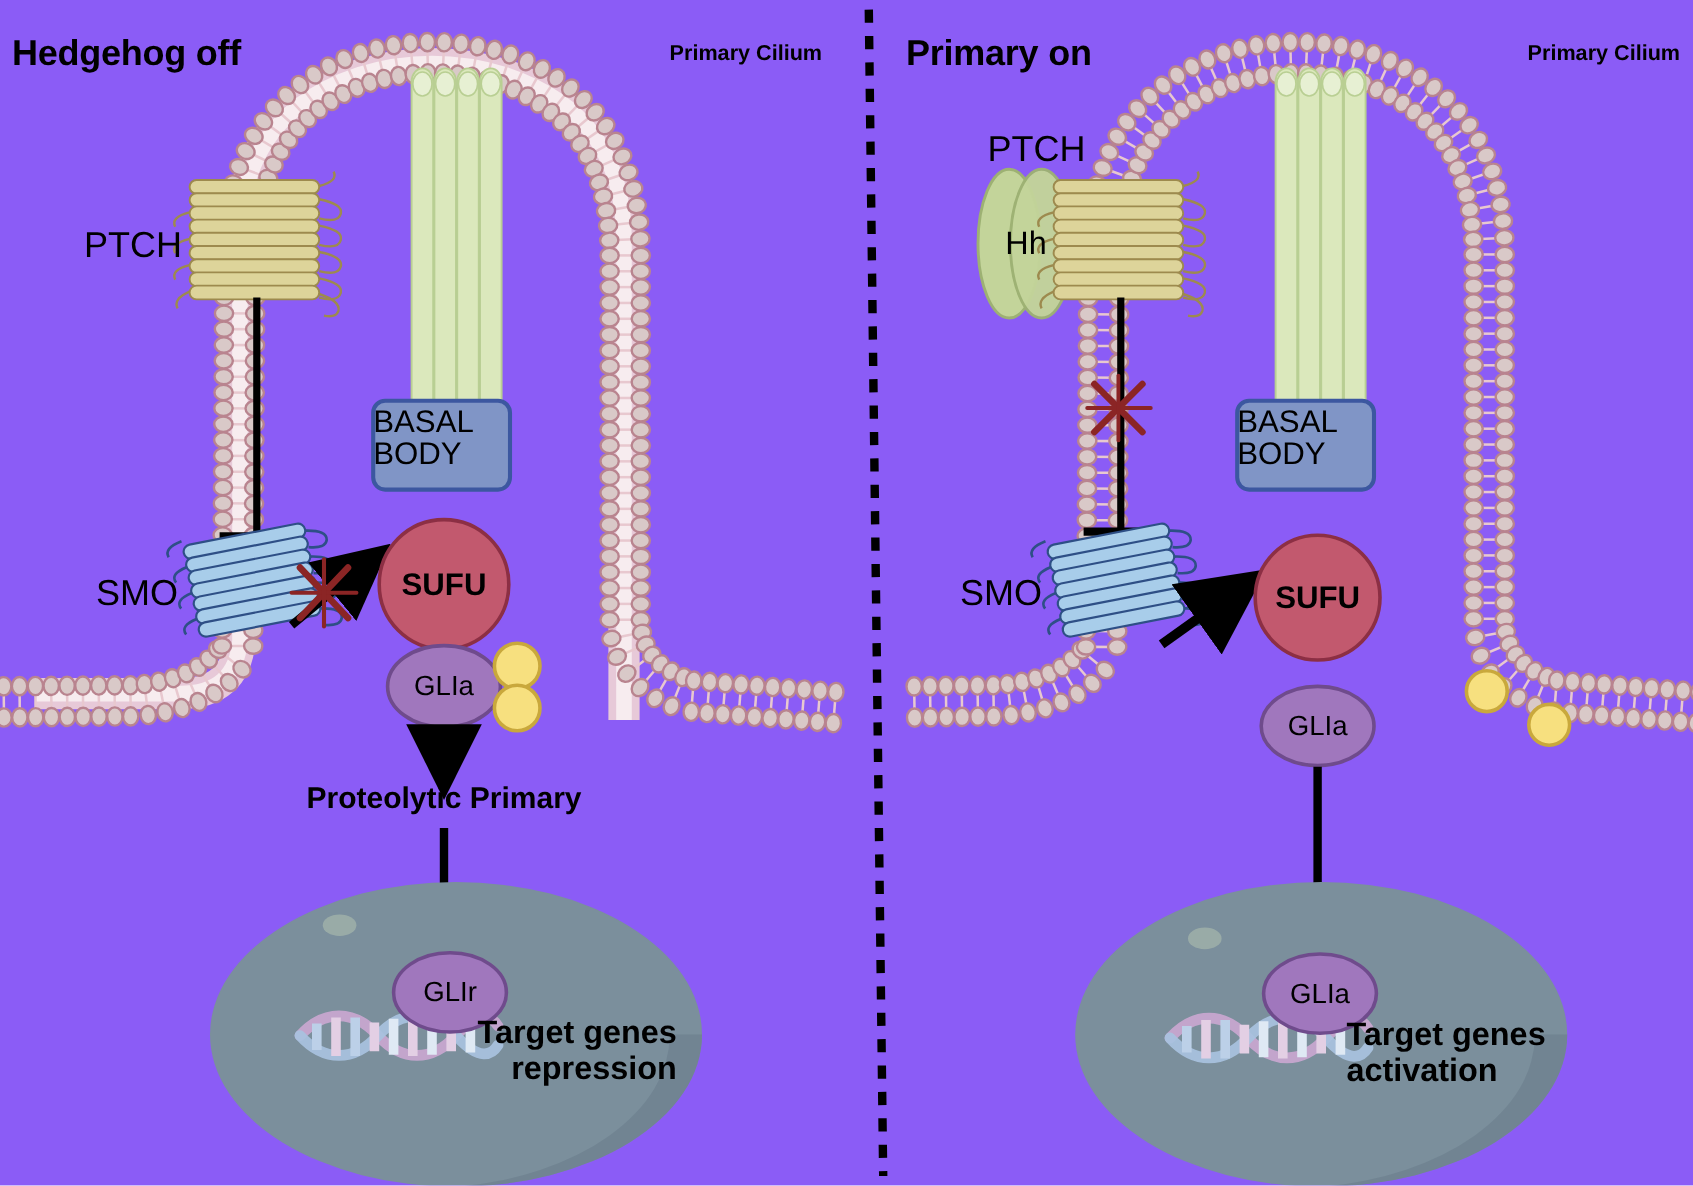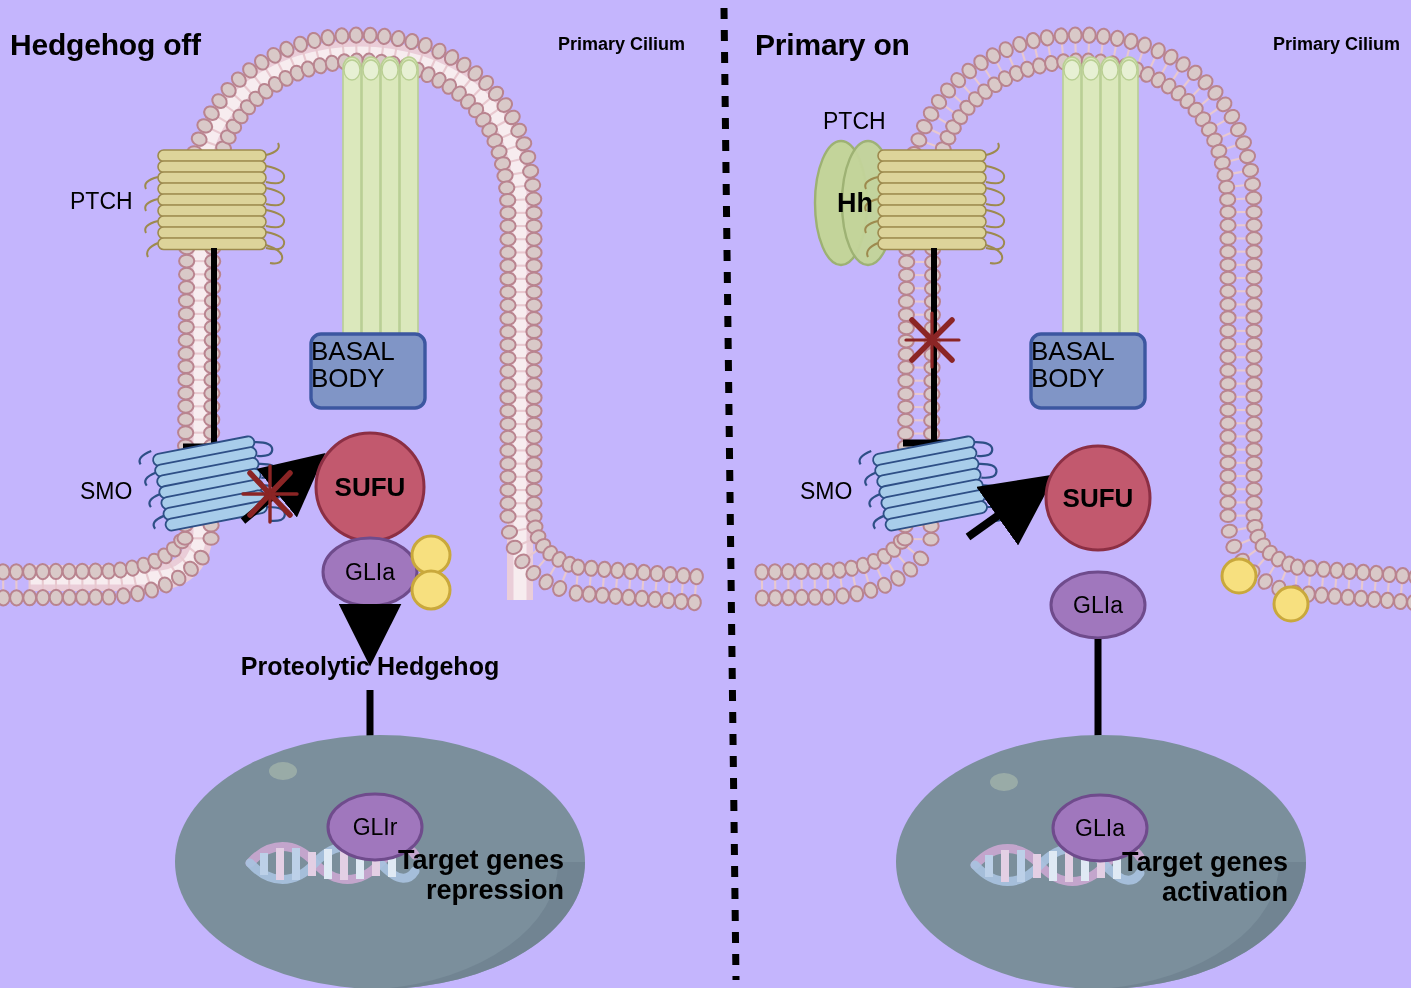--- a/index.html
+++ b/index.html
@@ -1,28 +1,28 @@
 <!DOCTYPE html>
 <html><head>
 <meta charset="utf-8">
 <style>
   html,body{margin:0;padding:0;background:#ffffff;}
   body{width:1411px;height:988px;font-family:"Liberation Sans",sans-serif;overflow:hidden;}
-  #stage{position:relative;width:1411px;height:988px;background:#c4b5fd;}
+  #stage{position:relative;width:1411px;height:988px;background:#8b5cf6;}
   svg.layer{position:absolute;left:0;top:0;width:1411px;height:988px;}
   .lbl{position:absolute;white-space:nowrap;color:#000;}
   .panel-title{font-size:30px;font-weight:bold;letter-spacing:-0.2px;}
   .cilium-lbl{font-size:18px;font-weight:bold;}
-  .prot-lbl{font-size:23px;font-weight:normal;}
+  .prot-lbl{font-size:30px;font-weight:normal;}
   .inner-lbl{font-size:26px;font-weight:bold;}
   .inner-lbl-sm{font-size:23px;font-weight:normal;}
   .bb-lbl{font-size:26px;font-weight:normal;line-height:1.05;}
   .bold-cap{font-size:25px;font-weight:bold;}
   .target-lbl{font-size:27px;font-weight:bold;line-height:1.1;}
-  .hh-lbl{font-size:27px;font-weight:bold;}
+  .hh-lbl{font-size:27px;font-weight:normal;}
 </style>
 </head>
 <body>
 
 <div id="stage">
 
 <svg class="layer" viewBox="0 0 1411 988">
   <defs>
 
     <marker id="arrowBlack" markerWidth="9" markerHeight="9" refX="5.2" refY="4.5" orient="auto">
@@ -1009,37 +1009,37 @@
 <div class="lbl panel-title" style="left:10px;top:28px;">Hedgehog off</div>
 <div class="lbl cilium-lbl" style="left:558px;top:34px;">Primary Cilium</div>
 <div class="lbl prot-lbl" style="left:70px;top:188px;">PTCH</div>
 <div class="lbl prot-lbl" style="left:80px;top:478px;">SMO</div>
 <div class="lbl bb-lbl" style="left:311px;top:338px;width:114px;">
   <div>BASAL</div>
   <div>BODY</div>
 </div>
 <div class="lbl inner-lbl" style="left:370px;top:487px;transform:translate(-50%,-50%);">SUFU</div>
 <div class="lbl inner-lbl-sm" style="left:370px;top:572px;transform:translate(-50%,-50%);">GLIa</div>
-<div class="lbl bold-cap" style="left:370px;top:666px;transform:translate(-50%,-50%);">Proteolytic Hedgehog</div>
+<div class="lbl bold-cap" style="left:370px;top:666px;transform:translate(-50%,-50%);">Proteolytic Primary</div>
 <div class="lbl inner-lbl-sm" style="left:375px;top:827px;transform:translate(-50%,-50%);">GLIr</div>
 <div class="lbl target-lbl" style="left:398px;top:846px;">
   <div>Target genes</div>
   <div style="text-align:right;">repression</div>
 </div>
 
 <div class="lbl panel-title" style="left:755px;top:28px;">Primary on</div>
 <div class="lbl cilium-lbl" style="left:1273px;top:34px;">Primary Cilium</div>
 <div class="lbl prot-lbl" style="left:823px;top:108px;">PTCH</div>
 <div class="lbl hh-lbl" style="left:855px;top:203px;transform:translate(-50%,-50%);">Hh</div>
 <div class="lbl prot-lbl" style="left:800px;top:478px;">SMO</div>
 <div class="lbl bb-lbl" style="left:1031px;top:338px;width:114px;">
   <div>BASAL</div>
   <div>BODY</div>
 </div>
 <div class="lbl inner-lbl" style="left:1098px;top:498px;transform:translate(-50%,-50%);">SUFU</div>
 <div class="lbl inner-lbl-sm" style="left:1098px;top:605px;transform:translate(-50%,-50%);">GLIa</div>
 <div class="lbl inner-lbl-sm" style="left:1100px;top:828px;transform:translate(-50%,-50%);">GLIa</div>
 <div class="lbl target-lbl" style="left:1122px;top:848px;">
   <div>Target genes</div>
-  <div style="text-align:right;">activation</div>
+  <div style="text-align:left;">activation</div>
 </div>
 
 </div>
 
 </body></html>

